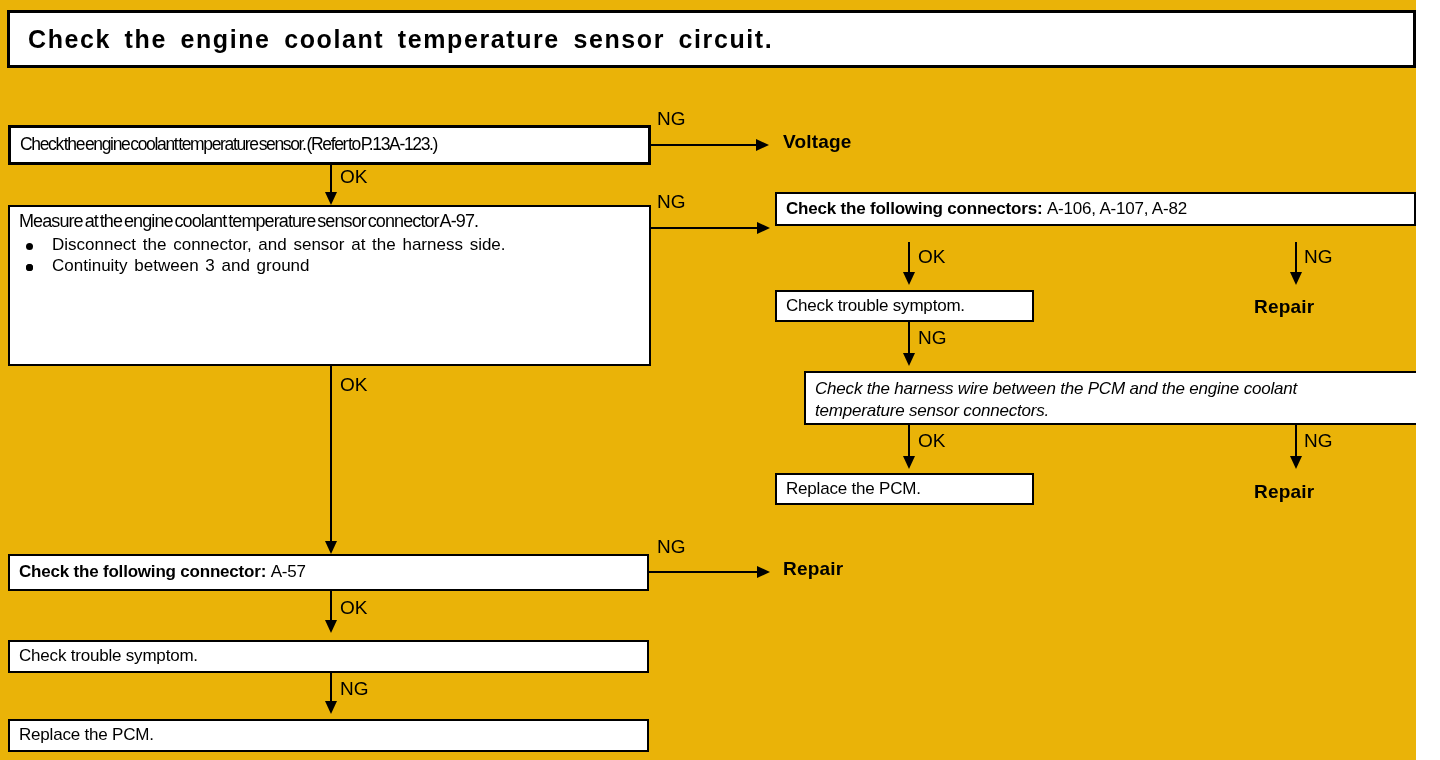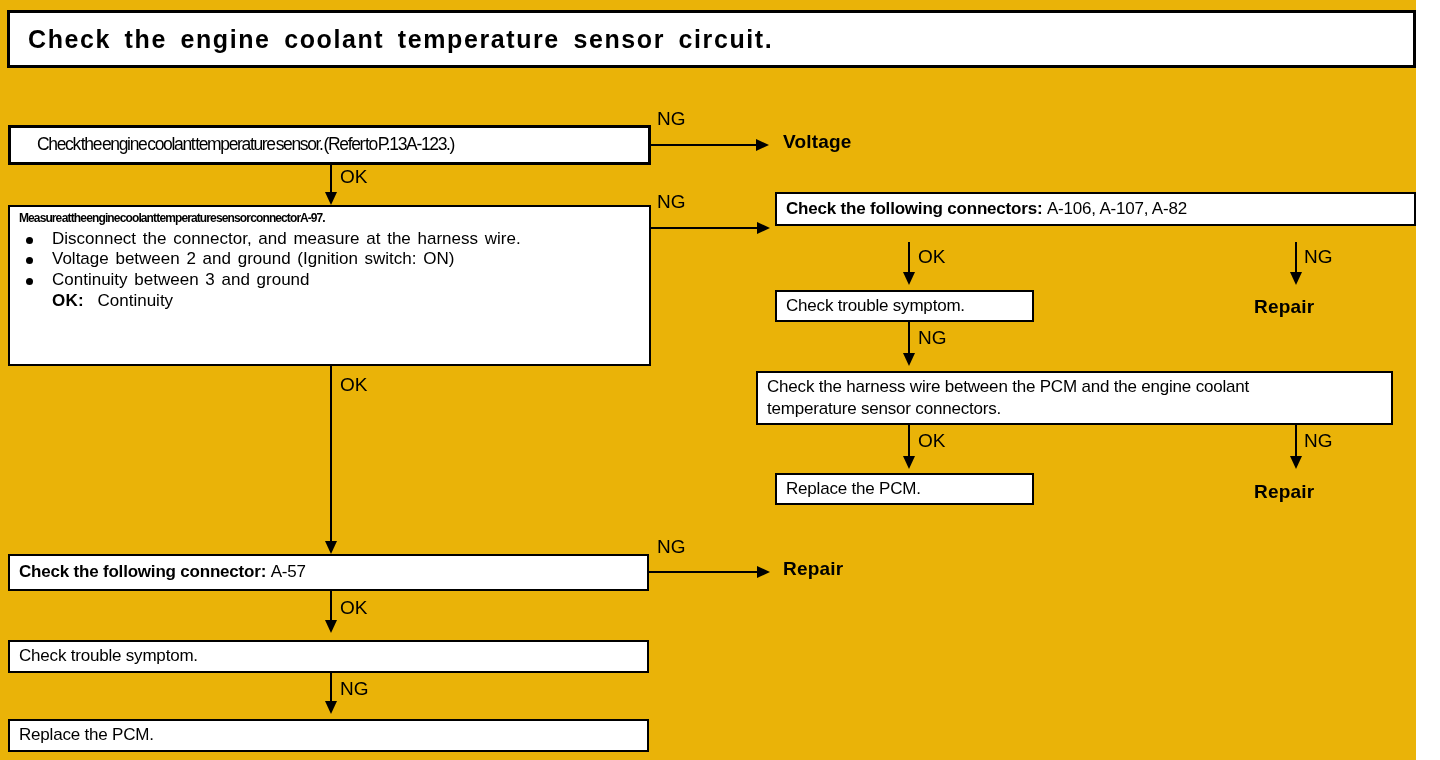--- a/index.html
+++ b/index.html
@@ -21,21 +21,20 @@
   .box {
     position: absolute;
     box-sizing: border-box;
     border: 2px solid #000;
     background: #fff;
     display: flex;
     align-items: center;
   }
   .box.thick {
     border-width: 3px;
-    padding-left: 17px;
   }
   .box-text {
     display: block;
     padding-left: 9px;
     padding-right: 6px;
     font-size: 17px;
     line-height: 1.32;
     letter-spacing: -0.2px;
     white-space: nowrap;
   }
@@ -57,22 +56,21 @@
   }
   
   .cond {
     letter-spacing: -1.35px;
     word-spacing: -2.6px;
     font-size: 17.5px;
   }
   .cond2 {
     letter-spacing: -0.9px;
     word-spacing: -2.2px;
-    font-size: 12px;
-    font-weight: bold;
+    font-size: 18px;
   }
   .bulletlist {
     display: block;
     padding: 5px 8px 4px 9px;
     font-size: 17px;
     line-height: 1.05;
     white-space: nowrap;
   }
   .b-head {
     display: block;
@@ -164,34 +162,29 @@
 
   <div class="vline" style="left:330px; top:165px; height:30px;"></div>
   <div class="arrow-down" style="left:325px; top:192px;"></div>
   <span class="lbl" style="left:340px; top:166px;">OK</span>
 
   <div class="box" style="left:8px; top:205px; width:643px; height:161px; align-items:flex-start;">
     <span class="bulletlist">
       <span class="b-head cond2">Measure at the engine coolant temperature sensor connector A-97.</span>
       <span class="b-row">
         <span class="dot"></span>
-        <span>Disconnect the connector, and measure at the harness wire.</span>
+        <span>Disconnect the connector, and sensor at the harness side.</span>
       </span>
       <span class="b-row">
         <span class="dot"></span>
-        <span>Voltage between 2 and ground (Ignition switch: ON)</span>
       </span>
       <span class="b-row">
         <span class="dot"></span>
         <span>Continuity between 3 and ground</span>
       </span>
-      <span class="b-sub">
-        <b class="strong">OK:</b>&nbsp;
-        <span>Continuity</span>
-      </span>
     </span>
   </div>
 
   <div class="hline" style="left:651px; top:227px; width:110px;"></div>
   <div class="arrow-right" style="left:757px; top:222px;"></div>
   <span class="lbl" style="left:657px; top:191px;">NG</span>
 
   <div class="vline" style="left:330px; top:366px; height:180px;"></div>
   <div class="arrow-down" style="left:325px; top:541px;"></div>
   <span class="lbl" style="left:340px; top:374px;">OK</span>
@@ -210,21 +203,21 @@
   <span class="term" style="left:1254px; top:296px;">Repair</span>
 
   <div class="box" style="left:775px; top:290px; width:259px; height:32px;">
     <span class="box-text">Check trouble symptom.</span>
   </div>
 
   <div class="vline" style="left:908px; top:322px; height:34px;"></div>
   <div class="arrow-down" style="left:903px; top:353px;"></div>
   <span class="lbl" style="left:918px; top:327px;">NG</span>
 
-  <div class="box" style="left:756px; top:371px; width:637px; height:54px; align-items:flex-start;">
+  <div class="box" style="left:804px; top:371px; width:637px; height:54px; align-items:center;font-style:italic;">
     <span class="box-text" style="padding-top:3px; line-height:1.28;">
       <span style="display:block;">Check the harness wire between the PCM and the engine coolant</span>
       <span style="display:block;">temperature sensor connectors.</span>
     </span>
   </div>
 
   <div class="vline" style="left:908px; top:425px; height:33px;"></div>
   <div class="arrow-down" style="left:903px; top:456px;"></div>
   <span class="lbl" style="left:918px; top:430px;">OK</span>
 

